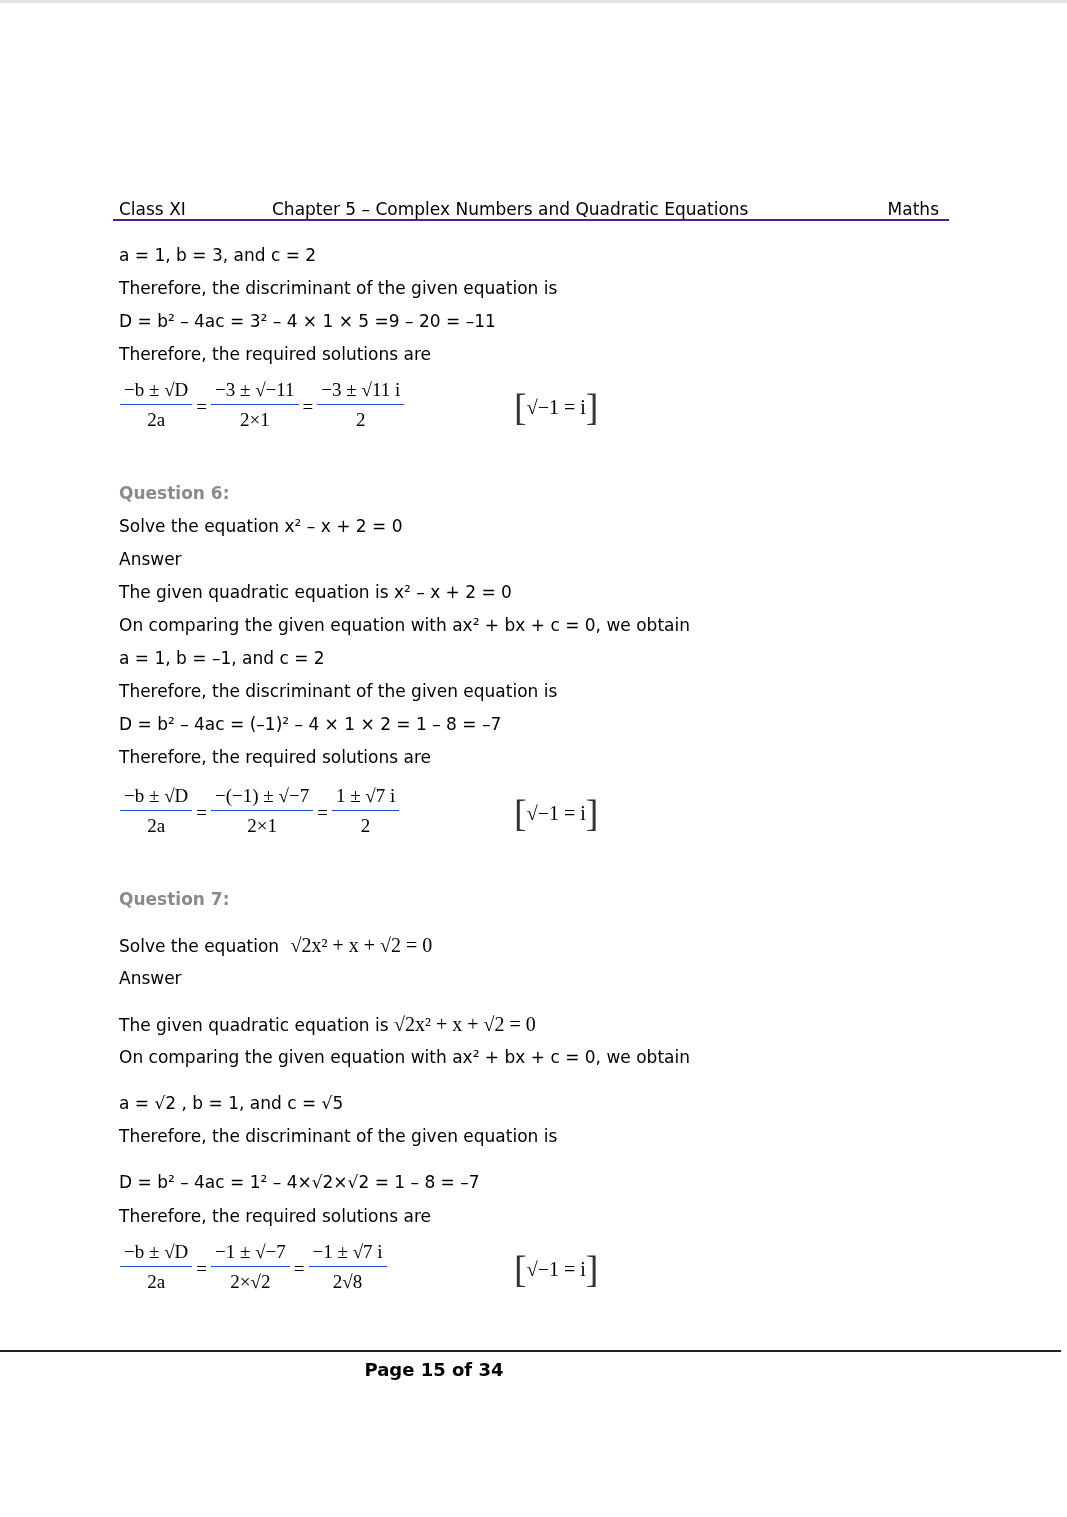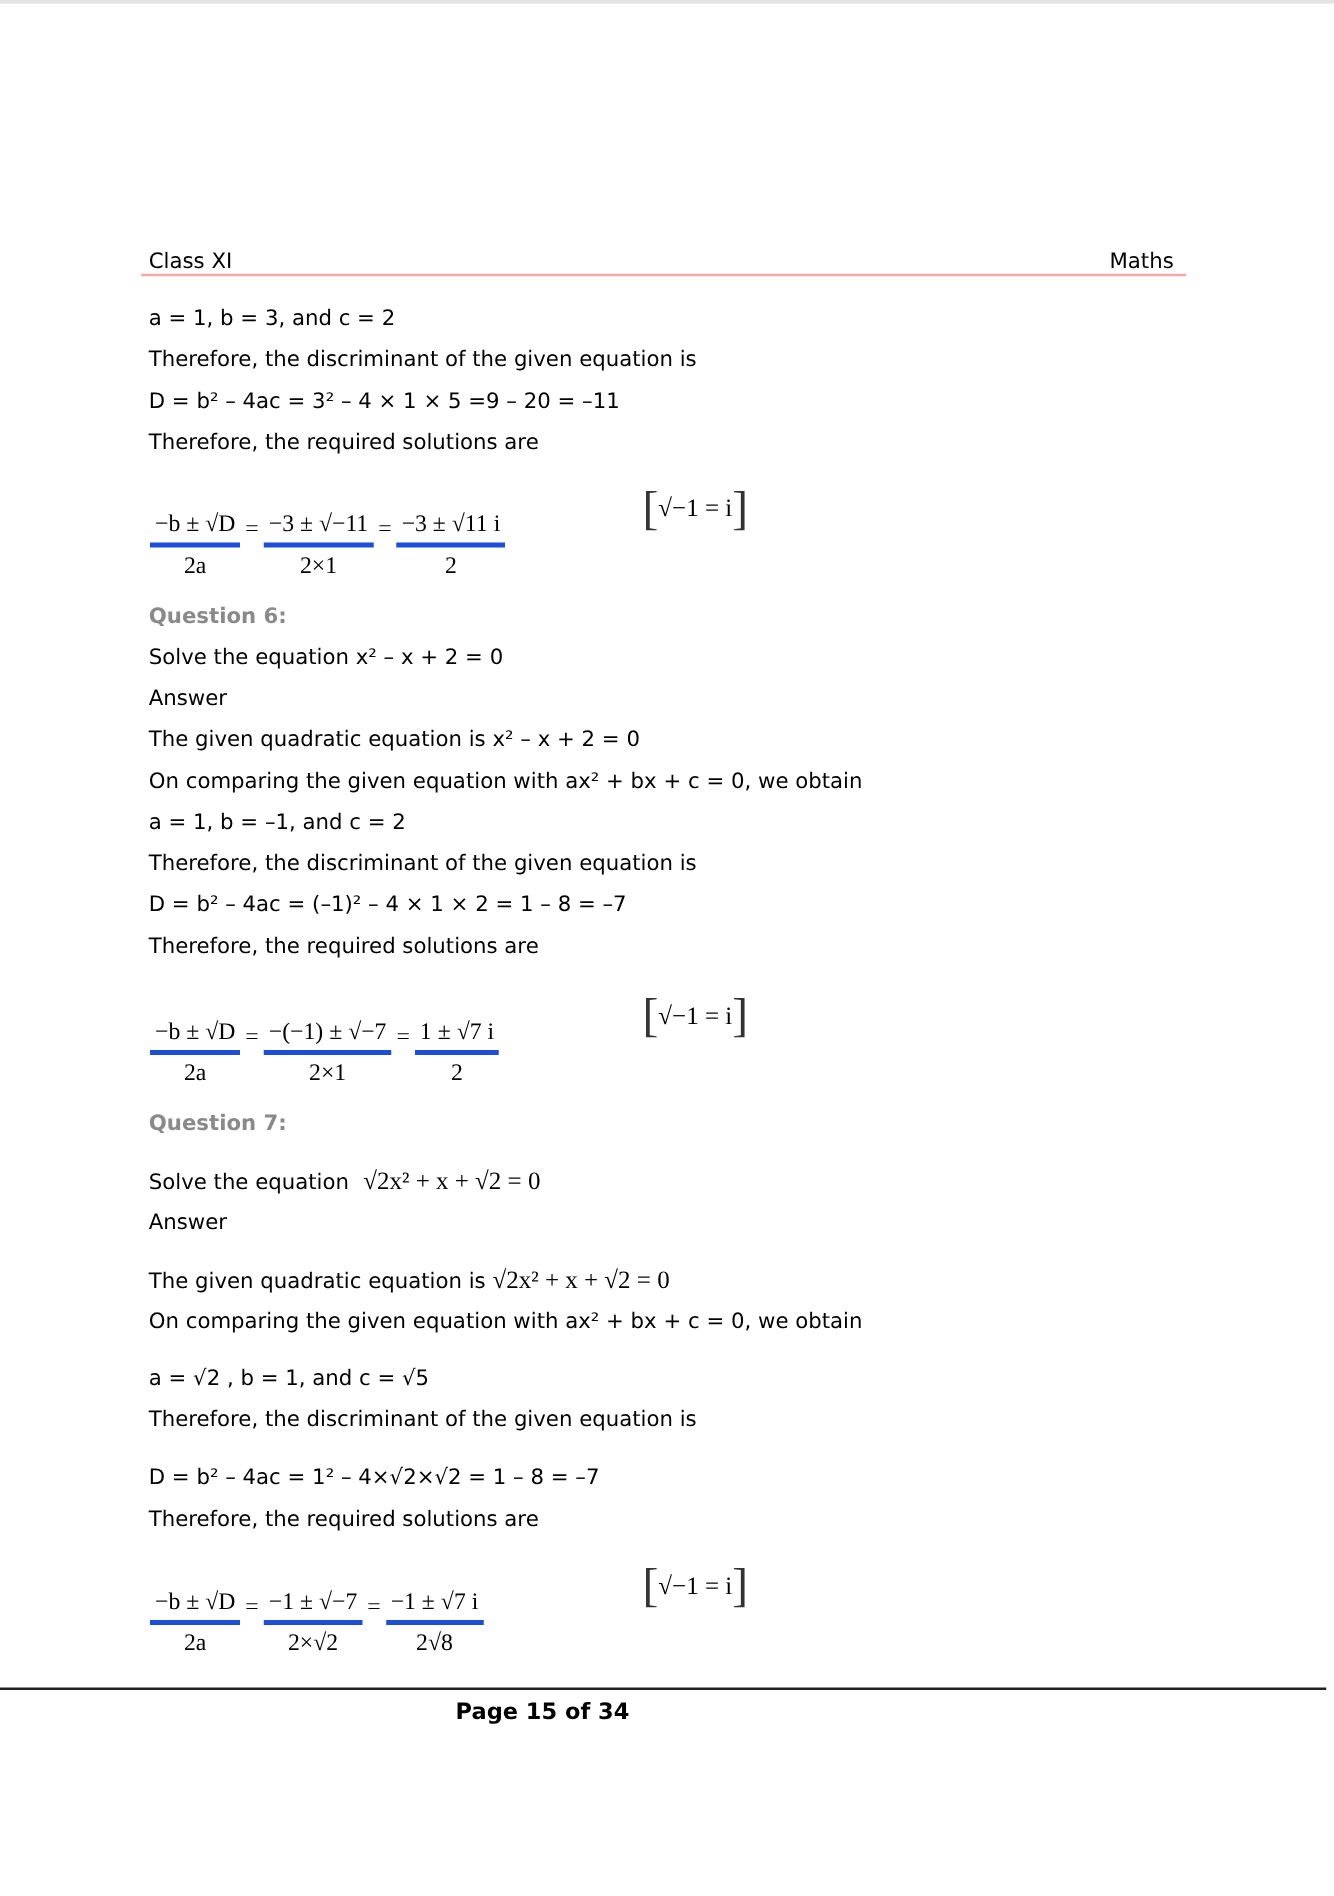--- a/index.html
+++ b/index.html
@@ -3,46 +3,47 @@
 <meta charset="utf-8">
 <style>
   html, body { margin: 0; padding: 0; }
   body {
     width: 1067px; height: 1517px; background: #ffffff; position: relative; overflow: hidden;
     font-family: "DejaVu Sans", sans-serif; color: #000;
   }
   .topbar { position: absolute; left: 0; top: 0; width: 1067px; height: 3px; background: #e3e3e3; }
   .header {
     position: absolute; left: 113px; top: 197px; width: 836px; height: 22px;
-    border-bottom: 2px solid #fca5a5; font-size: 17px;
+    border-bottom: 2px solid #4c1d95; font-size: 17px;
   }
   .header span { position: absolute; top: 2px; }
   .h-class { left: 6px; }
   .h-chapter { left: 159px; }
   .h-subject { right: 10px; }
   .line { position: absolute; left: 119px; font-size: 17px; white-space: nowrap; line-height: 20px; }
   .q { color: #8a8a8a; font-weight: bold; text-align: right; }
   .serif { font-family: "Liberation Serif", serif; font-size: 20px; }
   .math { position: absolute; font-family: "Liberation Serif", serif; font-size: 19px; display: flex; align-items: center; white-space: nowrap; }
   .frac { display: inline-flex; flex-direction: column; align-items: center; }
-  .frac .num { padding: 0 4px 2px 4px; border-bottom: 4px solid #1d4ed8; line-height: 24px; margin-top: 30px; }
+  .frac .num { padding: 0 4px 2px 4px; border-bottom: 1px solid #1d4ed8; line-height: 24px; }
   .frac .den { padding-top: 3px; line-height: 24px; }
   .eq { margin: 0 4px; position: relative; top: 2px; }
   .bracket { position: absolute; font-family: "Liberation Serif", serif; font-size: 20px; display: flex; align-items: center; }
   .bracket .b { font-size: 38px; font-weight: 100; color: #333; line-height: 38px; }
   .footer-rule { position: absolute; left: 0; top: 1350px; width: 1061px; height: 0; border-top: 2px solid #222; }
   .footer { position: absolute; left: 0; width: 868px; top: 1359px; text-align: center; font-weight: bold; font-size: 18px; }
 </style>
 </head>
 <body>
 
 <div class="topbar"></div>
 
 <div class="header">
   <span class="h-class">Class XI</span>
+  <span class="h-chapter">Chapter 5 – Complex Numbers and Quadratic Equations</span>
   <span class="h-subject">Maths</span>
 </div>
 
 <div class="line" style="top:245px">a = 1, b = 3, and c = 2</div>
 <div class="line" style="top:278px">Therefore, the discriminant of the given equation is</div>
 <div class="line" style="top:311px">D = b² – 4ac = 3² – 4 × 1 × 5 =9 – 20 = –11</div>
 <div class="line" style="top:344px">Therefore, the required solutions are</div>
 <div class="math" style="left:120px; top:378px">
   <span class="frac">
       <span class="num">−b ± √D</span>

